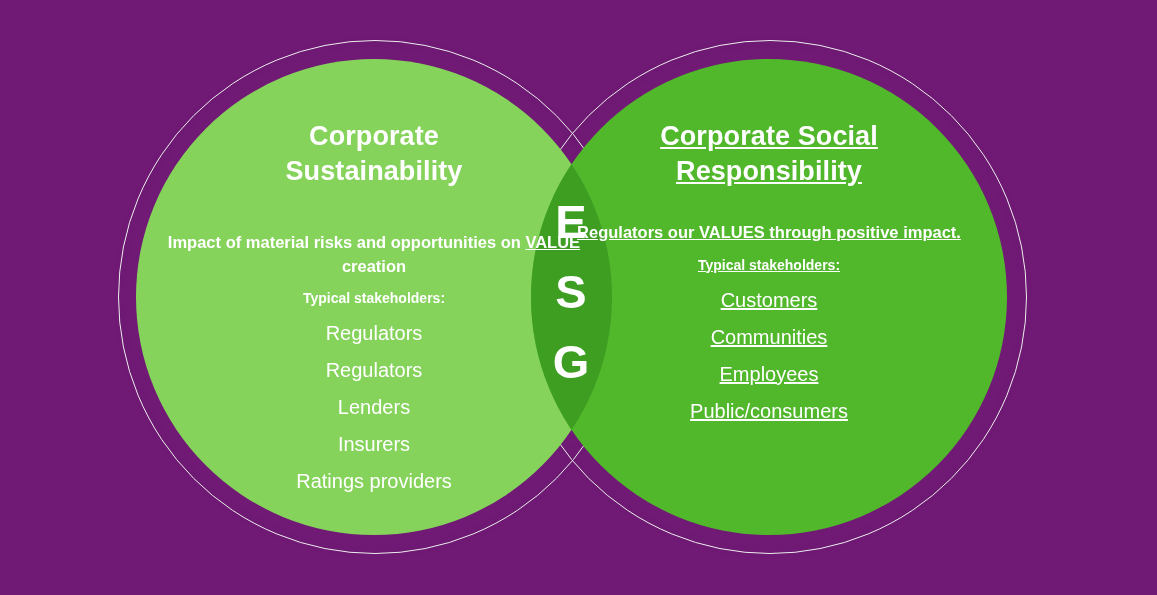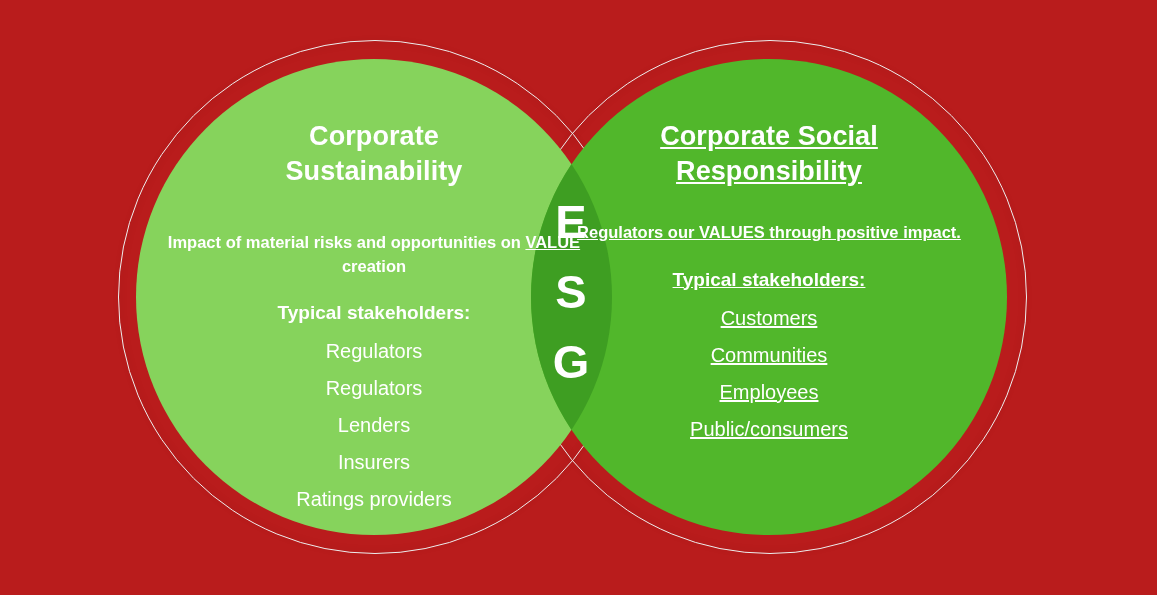--- a/index.html
+++ b/index.html
@@ -7,21 +7,21 @@
     padding: 0;
     background: #ffffff;
   }
   body {
     font-family: "Liberation Sans", sans-serif;
   }
   #canvas {
     position: relative;
     width: 1157px;
     height: 595px;
-    background: #b91c1c;
+    background: #701a75;
     overflow: hidden;
   }
 
   
   .ring {
     position: absolute;
     border-radius: 50%;
     border: 1px solid #ededed;
     box-shadow: 0 0 10px 2px rgba(0,0,0,0.035) inset,
                 0 0 6px 1px rgba(0,0,0,0.03);
@@ -74,23 +74,23 @@
   .panel-desc {
     font-size: 16.5px;
     font-weight: bold;
     line-height: 1.42;
   }
   .panel-left .panel-desc  { margin-top: 43px; }
   .panel-right .panel-desc { margin-top: 33px; }
   .panel-desc u { text-decoration: underline; }
 
   .stake-heading {
-    font-size: 19px;
+    font-size: 14px;
     font-weight: bold;
-    margin-top: 24px;
+    margin-top: 12px;
   }
   .stake-list {
     list-style: none;
     margin: 0;
     padding: 0;
   }
   .stake-list li {
     font-size: 20px;
     font-weight: normal;
     line-height: 1;

